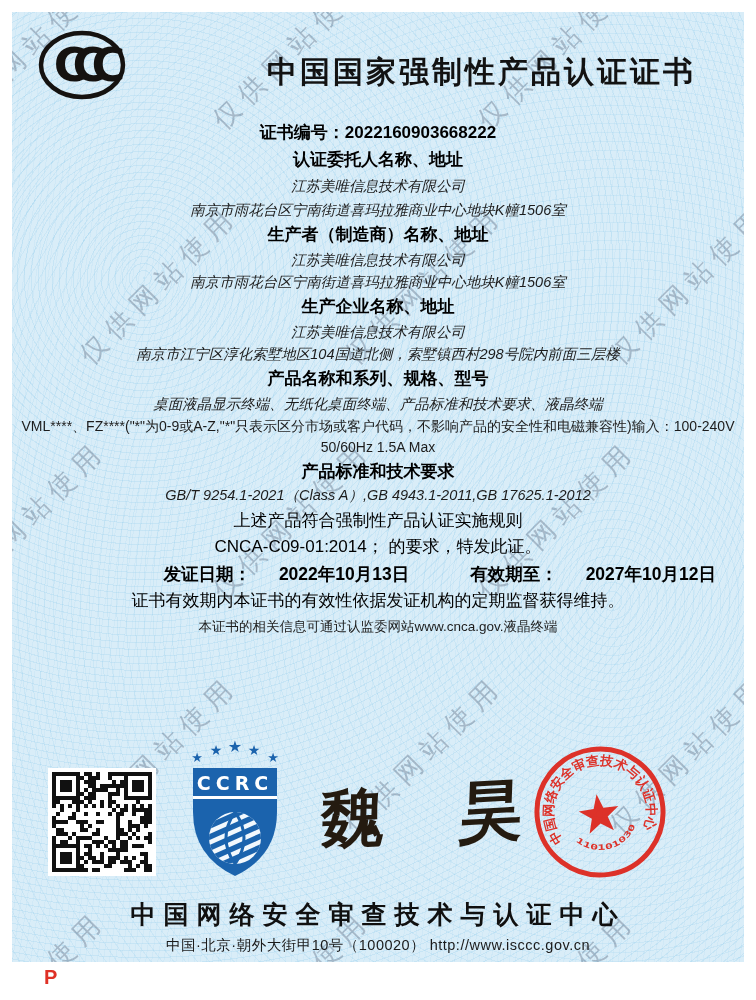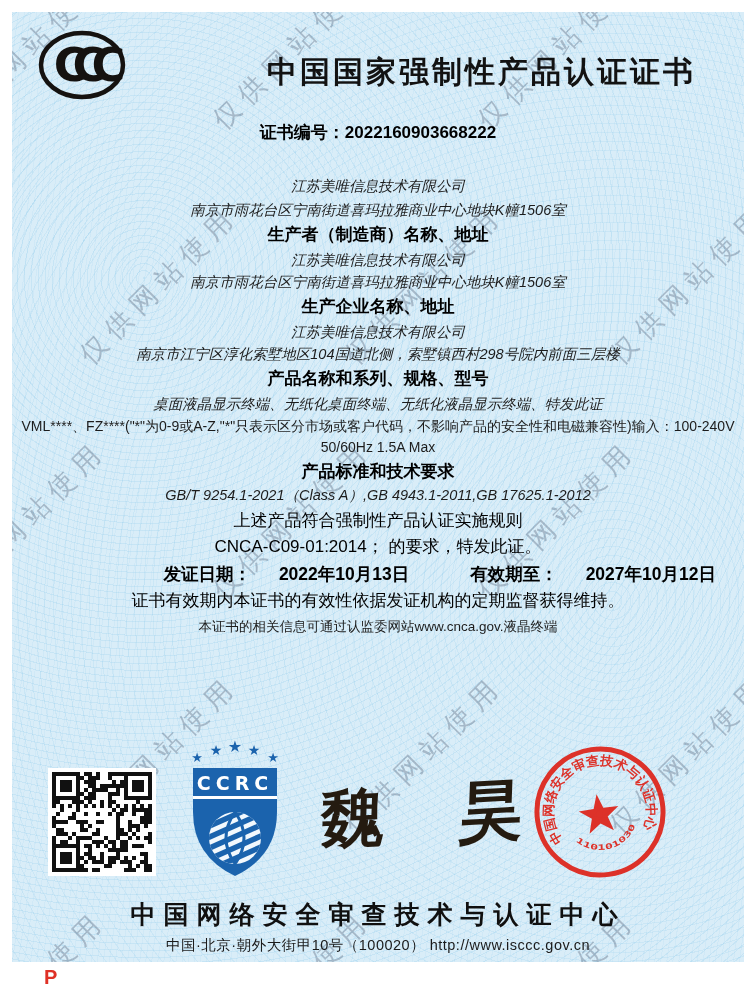--- a/index.html
+++ b/index.html
@@ -91,33 +91,34 @@
       <ellipse cx="46" cy="36" rx="41" ry="32" fill="none" stroke="#151210" stroke-width="4.5"></ellipse>
       <text x="46" y="52" text-anchor="middle" font-size="46" font-weight="bold" font-family="DejaVu Sans, Liberation Sans, sans-serif" letter-spacing="-15" fill="#151210">CCC</text>
     </svg>
 
     <div class="title">中国国家强制性产品认证证书</div>
 
     <div class="certno">
       <span>证书编号：</span><span>2022160903668222</span>
     </div>
 
+    <div class="line h" style="top:136px">认证委托人名称、地址</div>
     <div class="line t" style="top:165px">江苏美唯信息技术有限公司</div>
     <div class="line t" style="top:189px">南京市雨花台区宁南街道喜玛拉雅商业中心地块K幢1506室</div>
 
     <div class="line h" style="top:211px">生产者（制造商）名称、地址</div>
     <div class="line t" style="top:239px">江苏美唯信息技术有限公司</div>
     <div class="line t" style="top:261px">南京市雨花台区宁南街道喜玛拉雅商业中心地块K幢1506室</div>
 
     <div class="line h" style="top:283px">生产企业名称、地址</div>
     <div class="line t" style="top:311px">江苏美唯信息技术有限公司</div>
     <div class="line t" style="top:333px">南京市江宁区淳化索墅地区104国道北侧，索墅镇西村298号院内前面三层楼</div>
 
     <div class="line h" style="top:355px">产品名称和系列、规格、型号</div>
-    <div class="line t" style="top:383px">桌面液晶显示终端、无纸化桌面终端、无纸化液晶显示终端、特发此证</div>
+    <div class="line t" style="top:383px">桌面液晶显示终端、无纸化桌面终端、产品标准和技术要求、液晶终端</div>
     <div class="wrapline" style="top:404px">VML****、FZ****("*"为0-9或A-Z,"*"只表示区分市场或客户代码，不影响产品的安全性和电磁兼容性)输入：100-240V 50/60Hz 1.5A Max</div>
 
     <div class="line h" style="top:448px">产品标准和技术要求</div>
     <div class="line t" style="top:474px">GB/T 9254.1-2021（Class A）,GB 4943.1-2011,GB 17625.1-2012</div>
 
     <div class="line b" style="top:497px">上述产品符合强制性产品认证实施规则</div>
     <div class="line b" style="top:523px">CNCA-C09-01:2014； 的要求，特发此证。</div>
 
     <div class="dates">
       <span><span>发证日期：</span><span>2022年10月13日</span></span>

